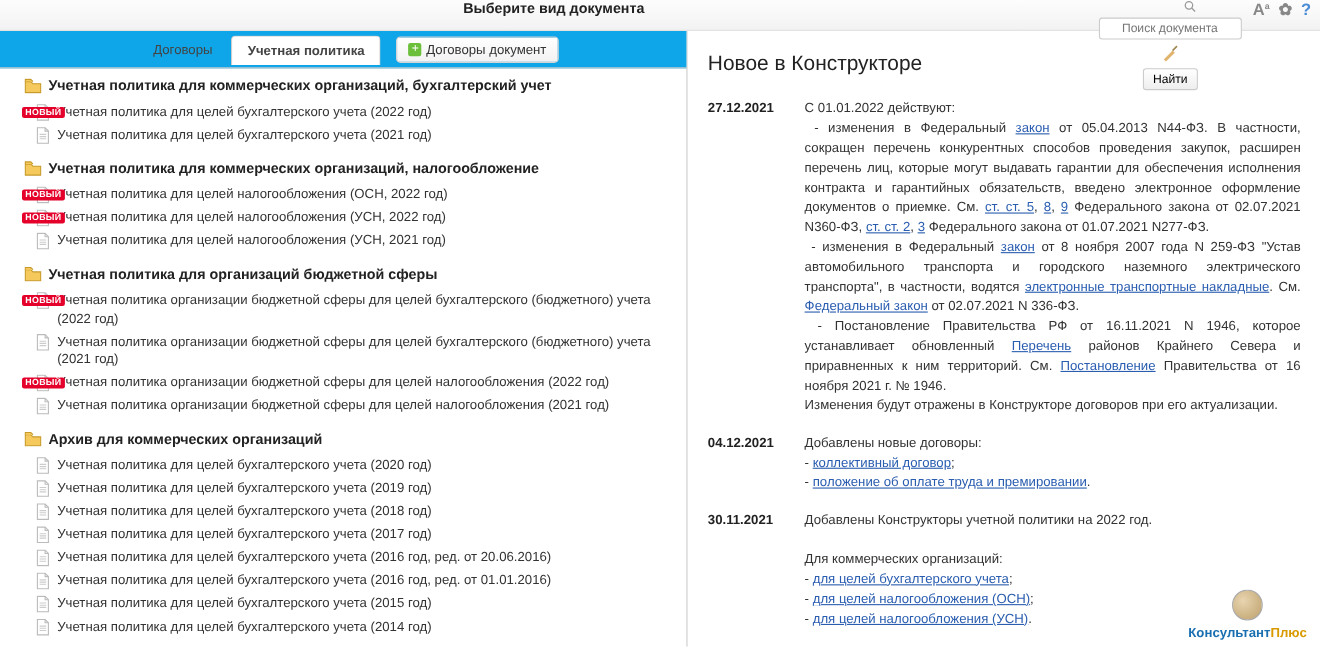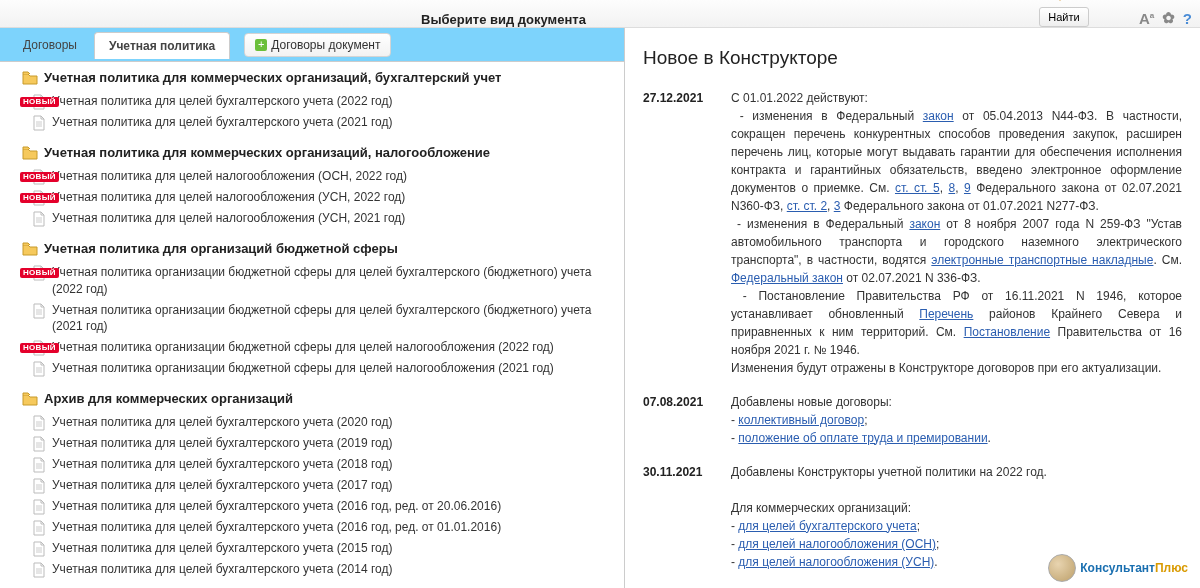--- a/index.html
+++ b/index.html
@@ -11,21 +11,21 @@
     background: #fff;
     height: 588px;
     width: 1200px;
     overflow: hidden;
   }
   .topbar {
     height: 28px;
     background: linear-gradient(#fdfdfd,#f2f2f2);
     border-bottom: 1px solid #ddd;
     display: flex;
-    align-items: flex-end;
+    align-items: flex-start;
     padding: 0 8px;
     position: relative;
   }
   .topbar-title {
     flex: 1;
     text-align: center;
     font-weight: bold;
     font-size: 13px;
     color: #222;
   }
@@ -87,24 +87,25 @@
     overflow-y: auto;
     padding: 10px 18px 16px 18px;
     font-size: 12px;
     line-height: 1.5;
     position: relative;
   }
   .tabs {
     display: flex;
     align-items: center;
     border-bottom: 1px solid #ccc;
-    background: #7dd3fc;
+    background: #0ea5e9;
     padding-left: 8px;
     gap: 2px;
     height: 34px;
+    justify-content: center;
   }
   .tab {
     padding: 6px 14px;
     border: 1px solid transparent;
     border-bottom: none;
     font-size: 12px;
     color: #444;
     cursor: pointer;
     border-radius: 4px 4px 0 0;
   }
@@ -219,20 +220,21 @@
     cursor: pointer;
   }
   .logo {
     position: fixed;
     right: 12px;
     bottom: 6px;
     display: flex;
     align-items: center;
     gap: 4px;
     font-size: 12px;
+    flex-direction: column;
   }
   .logo .av {
     width: 28px; height: 28px;
     border-radius: 50%;
     background: radial-gradient(circle at 35% 35%, #e8d4b0, #bda06a);
     border: 1px solid #aaa;
     display: inline-block;
   }
   .logo .t1 { color: #1a6fb0; font-weight: bold; }
   .logo .t2 { color: #d99a00; font-weight: bold; }
@@ -535,21 +537,21 @@
       </div>
   </div>
   <div class="right">
     <h2>Новое в Конструкторе</h2>
     <div id="news">
         <div class="news-row">
           <div class="ndate">27.12.2021</div>
           <div class="nbody">С 01.01.2022 действуют:<br>&nbsp;- изменения в Федеральный <a class="lnk">закон</a> от 05.04.2013 N44-ФЗ. В частности, сокращен перечень конкурентных способов проведения закупок, расширен перечень лиц, которые могут выдавать гарантии для обеспечения исполнения контракта и гарантийных обязательств, введено электронное оформление документов о приемке. См. <a class="lnk">ст. ст. 5</a>, <a class="lnk">8</a>, <a class="lnk">9</a> Федерального закона от 02.07.2021 N360-ФЗ, <a class="lnk">ст. ст. 2</a>, <a class="lnk">3</a> Федерального закона от 01.07.2021 N277-ФЗ.<br>&nbsp;- изменения в Федеральный <a class="lnk">закон</a> от 8 ноября 2007 года N 259-ФЗ "Устав автомобильного транспорта и городского наземного электрического транспорта", в частности, водятся <a class="lnk">электронные транспортные накладные</a>. См. <a class="lnk">Федеральный закон</a> от 02.07.2021 N 336-ФЗ.<br>&nbsp;- Постановление Правительства РФ от 16.11.2021 N 1946, которое устанавливает обновленный <a class="lnk">Перечень</a> районов Крайнего Севера и приравненных к ним территорий. См. <a class="lnk">Постановление</a> Правительства от 16 ноября 2021 г. № 1946.<br>Изменения будут отражены в Конструкторе договоров при его актуализации.</div>
         </div>
         <div class="news-row">
-          <div class="ndate">07.08.2021</div>
+          <div class="ndate">04.12.2021</div>
           <div class="nbody">Добавлены новые договоры:<br>- <a class="lnk">коллективный договор</a>;<br>- <a class="lnk">положение об оплате труда и премировании</a>.</div>
         </div>
         <div class="news-row">
           <div class="ndate">30.11.2021</div>
           <div class="nbody">Добавлены Конструкторы учетной политики на 2022 год.<br><br>Для коммерческих организаций:<br>- <a class="lnk">для целей бухгалтерского учета</a>;<br>- <a class="lnk">для целей налогообложения (ОСН)</a>;<br>- <a class="lnk">для целей налогообложения (УСН)</a>.<br><br>Для организаций бюджетной сферы:<br>- ;<br>- .<br><br>Учетная политика на 2022 год может быть создана на основе учетной</div>
         </div>
       </div>
   </div>
 </div>
 

